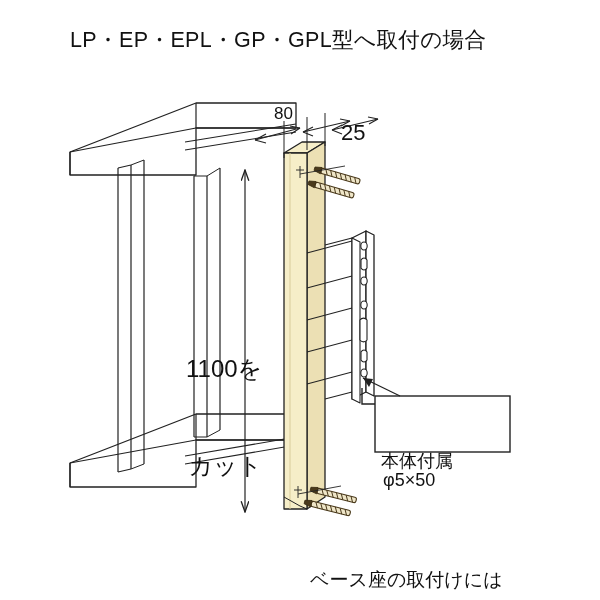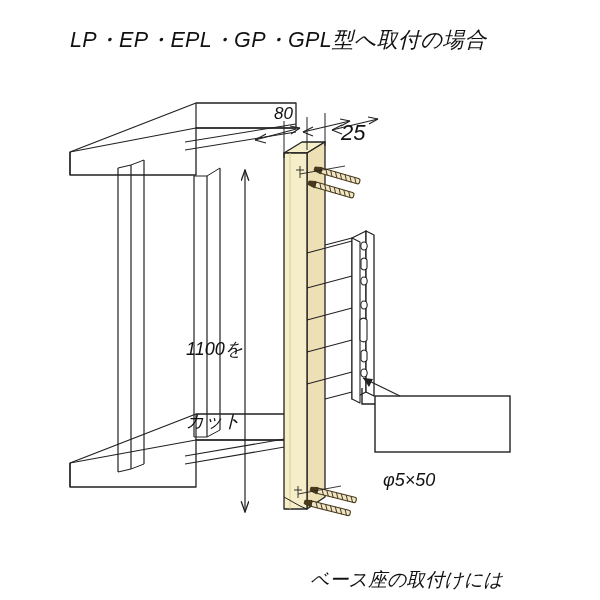--- a/index.html
+++ b/index.html
@@ -26,43 +26,42 @@
     left: 0;
     top: 0;
     width: 600px;
     height: 600px;
   }
   .txt {
     position: absolute;
     white-space: pre;
     color: #111111;
     line-height: 1.18;
-    font-style: italic;
   }
   #title {
     left: 70px;
     top: 28px;
     font-size: 21.5px;
     letter-spacing: 0.4px;
   }
   #dim-50 {
     left: 274px;
     top: 104px;
     font-size: 17px;
   }
   #dim-25 {
     left: 341px;
     top: 120px;
     font-size: 22px;
   }
   #cut-note {
     left: 186px;
     top: 288px;
-    font-size: 18px;
-    text-align: left;
+    font-size: 24px;
+    text-align: right;
     line-height: 1.35;
   }
   #callout-text {
     left: 381px;
     top: 402px;
     font-size: 18px;
     text-align: center;
     line-height: 1.32;
   }
   #screw-spec {
@@ -222,20 +221,21 @@
 
   <div class="txt" id="dim-50">80</div>
   <div class="txt" id="dim-25">25</div>
 
   <div class="txt" id="cut-note">
     <div>1100を</div>
     <div>カット</div>
   </div>
 
   <div class="txt" id="callout-text">
+    <div>本体付属</div>
   </div>
 
   <div class="txt" id="screw-spec">φ5×50</div>
 
   <div class="txt" id="base-note">
     <div>ベース座の取付けには</div>
     
   </div>
 
 </div>

